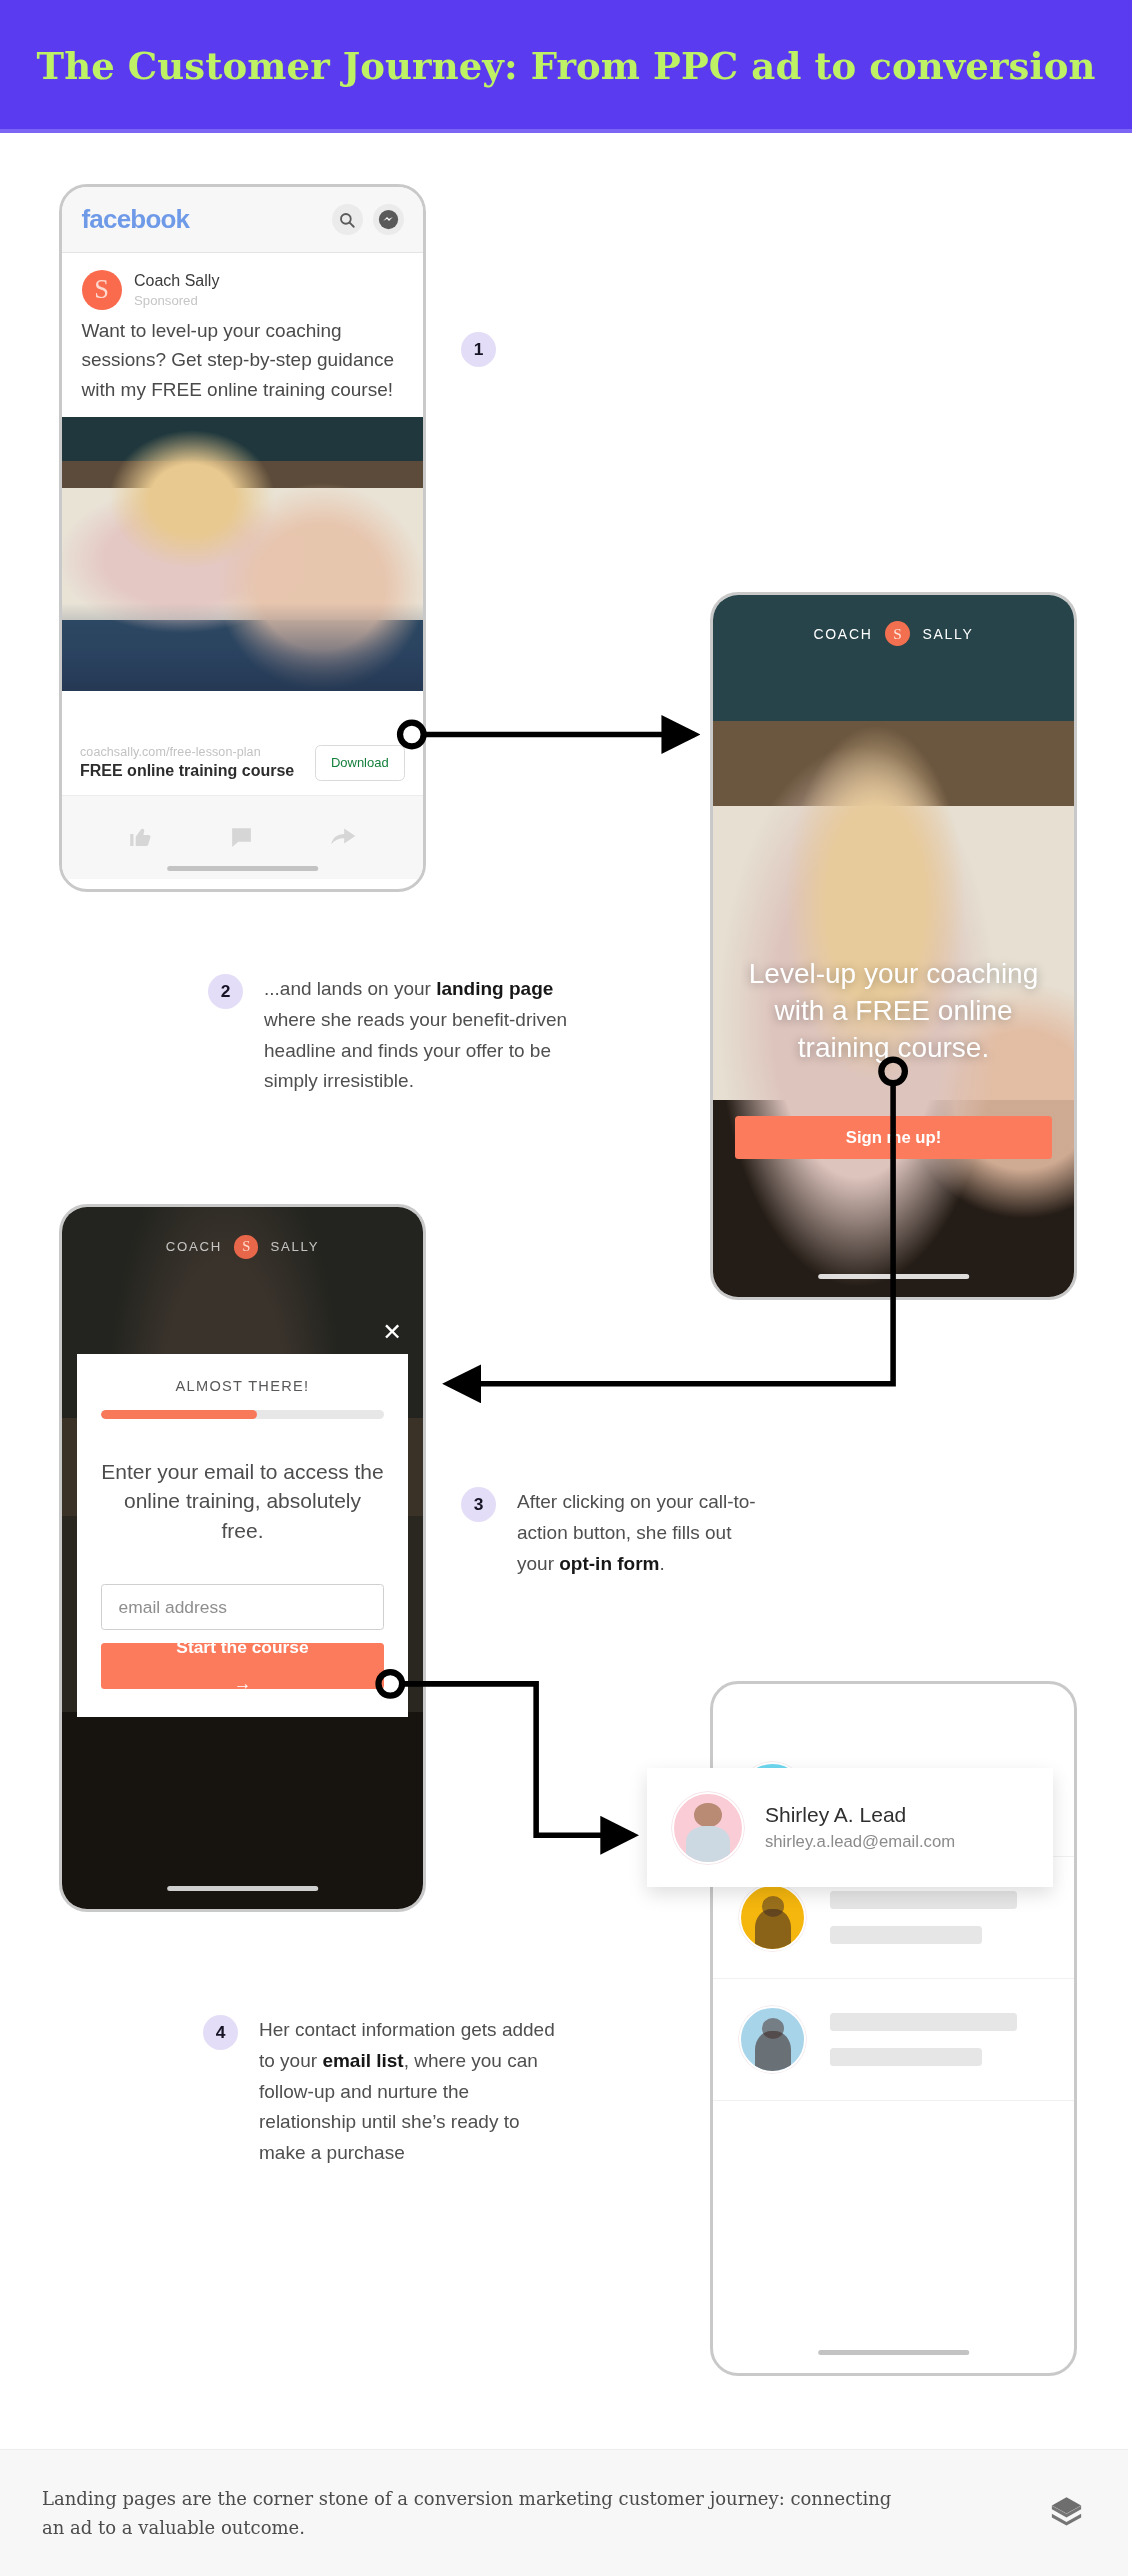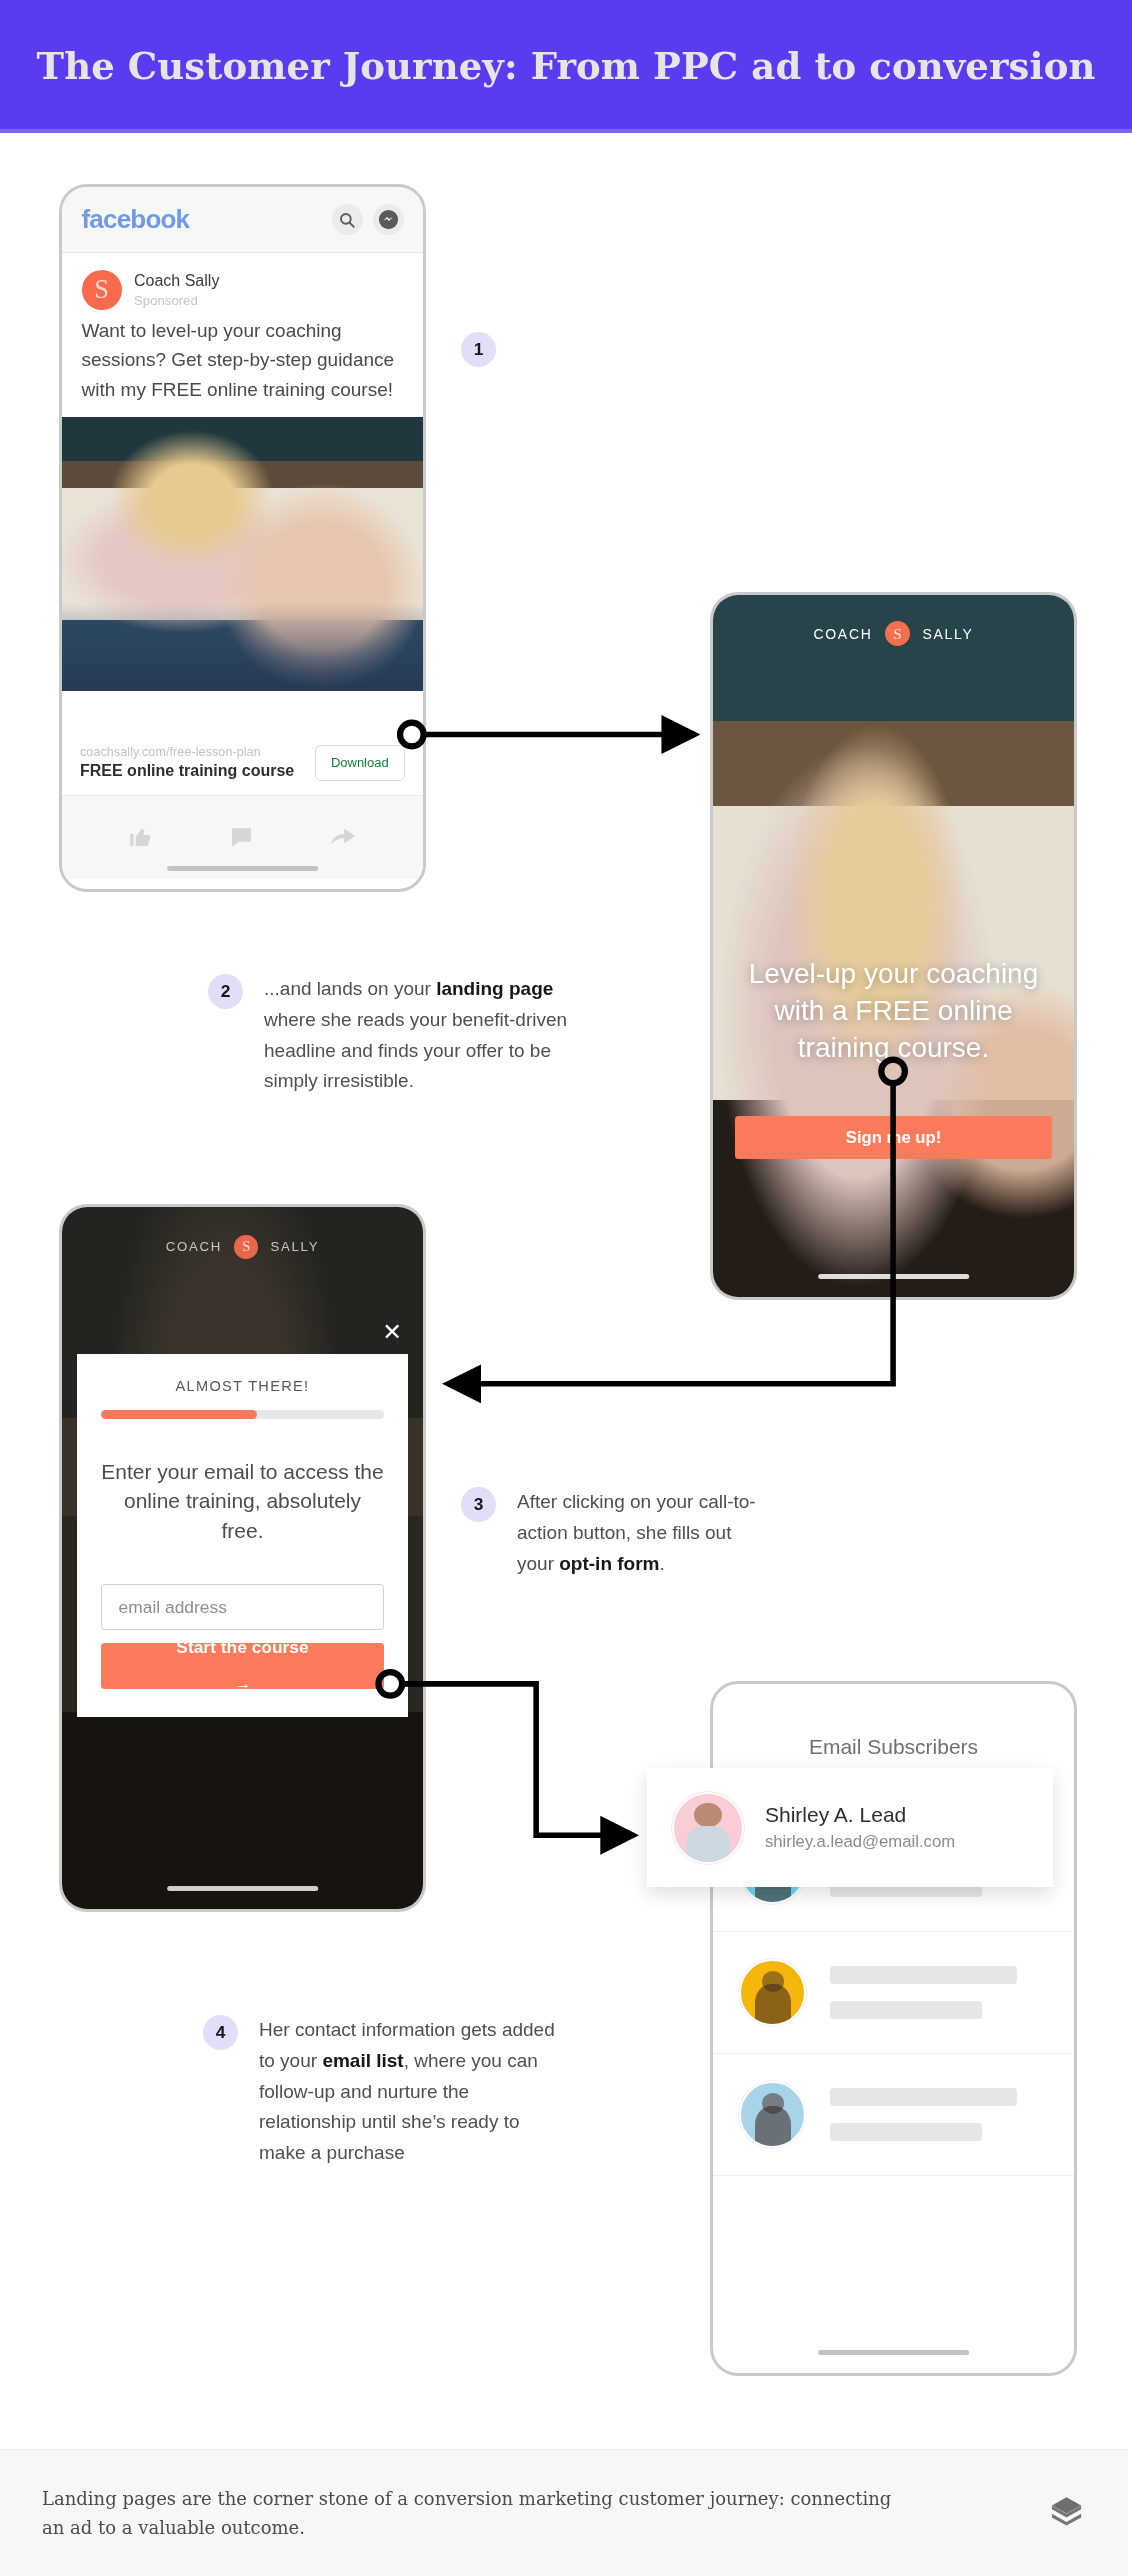--- a/index.html
+++ b/index.html
@@ -12,21 +12,21 @@
   }
   .stage { position: absolute; left: 0; top: 0; width: 1132px; height: 2576px; }
 
   
   .header {
     position: absolute; left: 0; top: 0; width: 1132px; height: 131px;
     background: #5A3BF0;
     display: flex; align-items: center; justify-content: center;
   }
   .header-title {
-    color: #e5e5e5;
+    color: #bef264;
     font-family: "DejaVu Serif", serif;
     font-size: 37px; font-weight: 700; letter-spacing: 0.1px;
     text-align: center;
   }
   .header-rule {
     position: absolute; left: 0; top: 129px; width: 1132px; height: 3.5px;
     background: #7C64F5;
   }
 
   
@@ -374,21 +374,20 @@
     </div>
     <div class="home-ind"></div>
   </div>
 
   <div class="step" id="step3">
     <div class="step-num">3</div>
     <div class="step-text"><span>After clicking on your call-to-action button, she fills out your </span><b>opt-in form</b><span>.</span></div>
   </div>
 
   <div class="phone" id="sb-phone">
-    <div class="sb-title">Email Subscribers</div>
     <div class="sb-list" id="sb-list">
         <div class="sb-row">
           <div class="sb-av" style="background: rgb(110, 216, 240);"></div>
           <div class="sb-lines">
             <div class="sb-line l1"></div>
             <div class="sb-line l2"></div>
           </div>
         </div>
         <div class="sb-row">
           <div class="sb-av" style="background: rgb(245, 182, 13);"></div>

